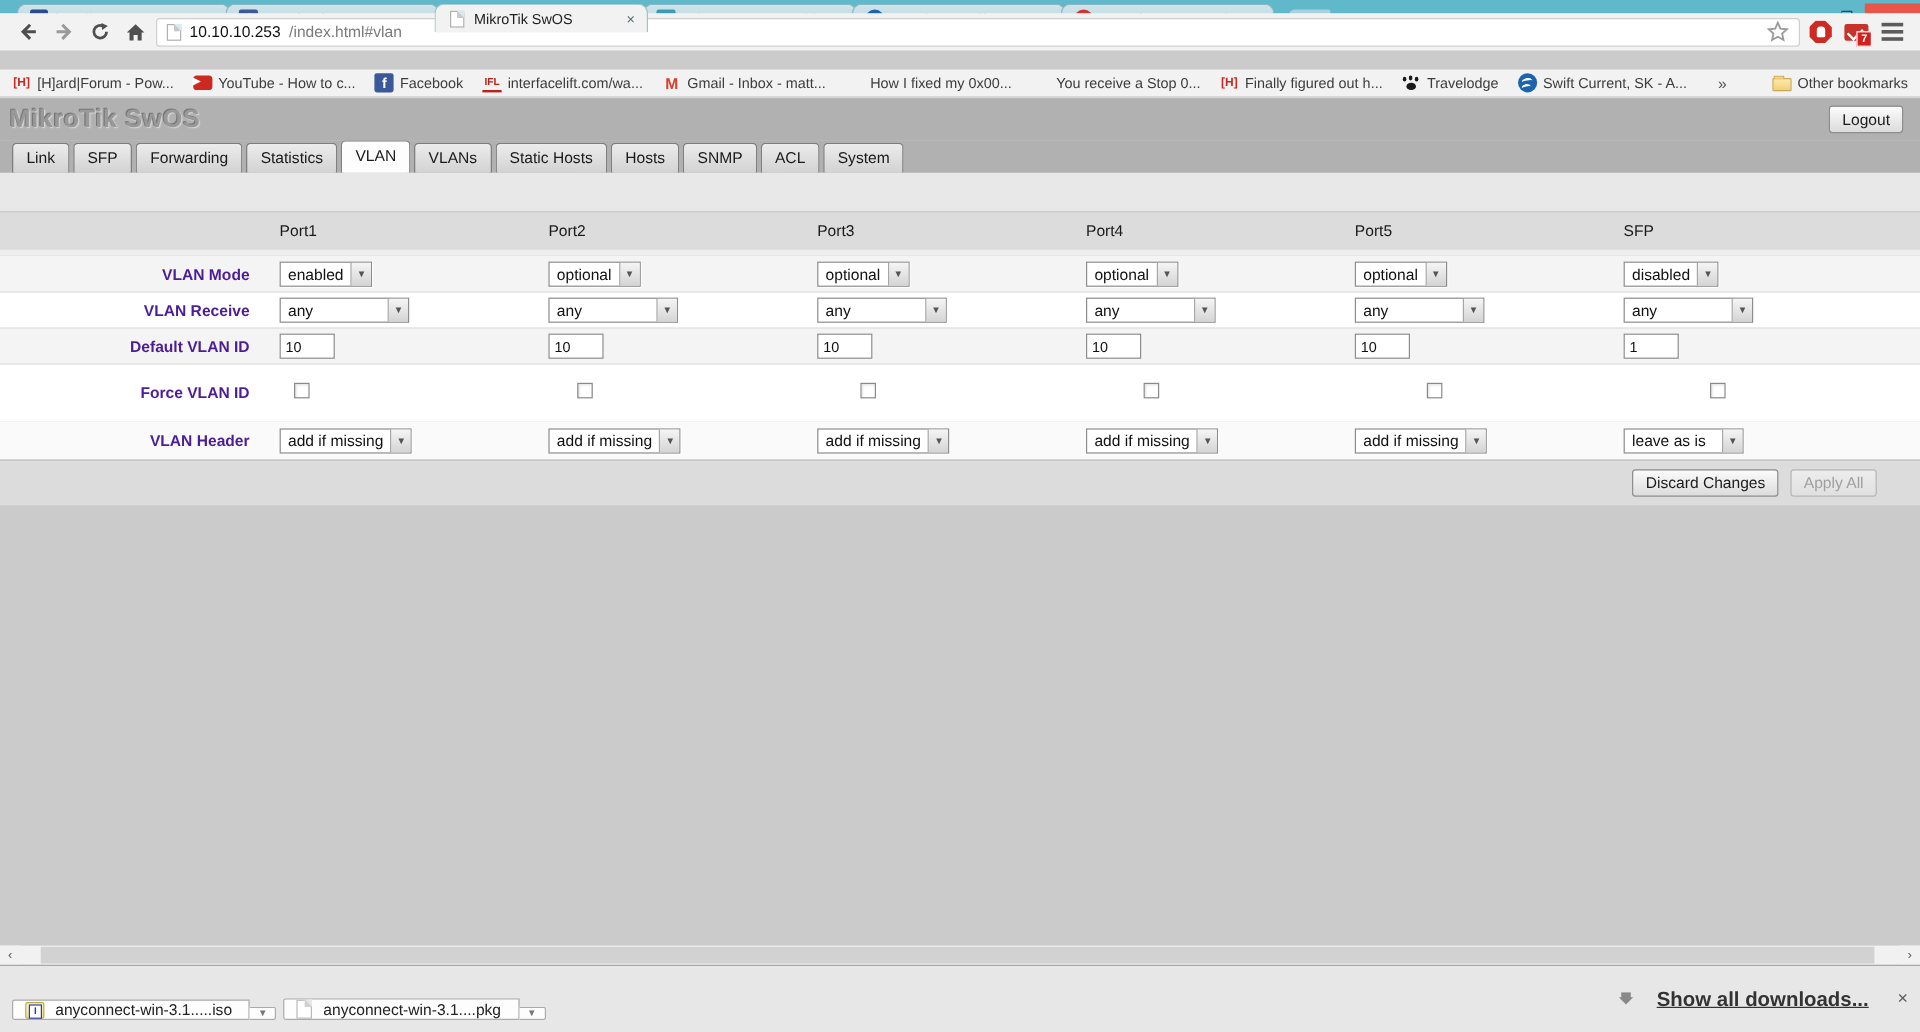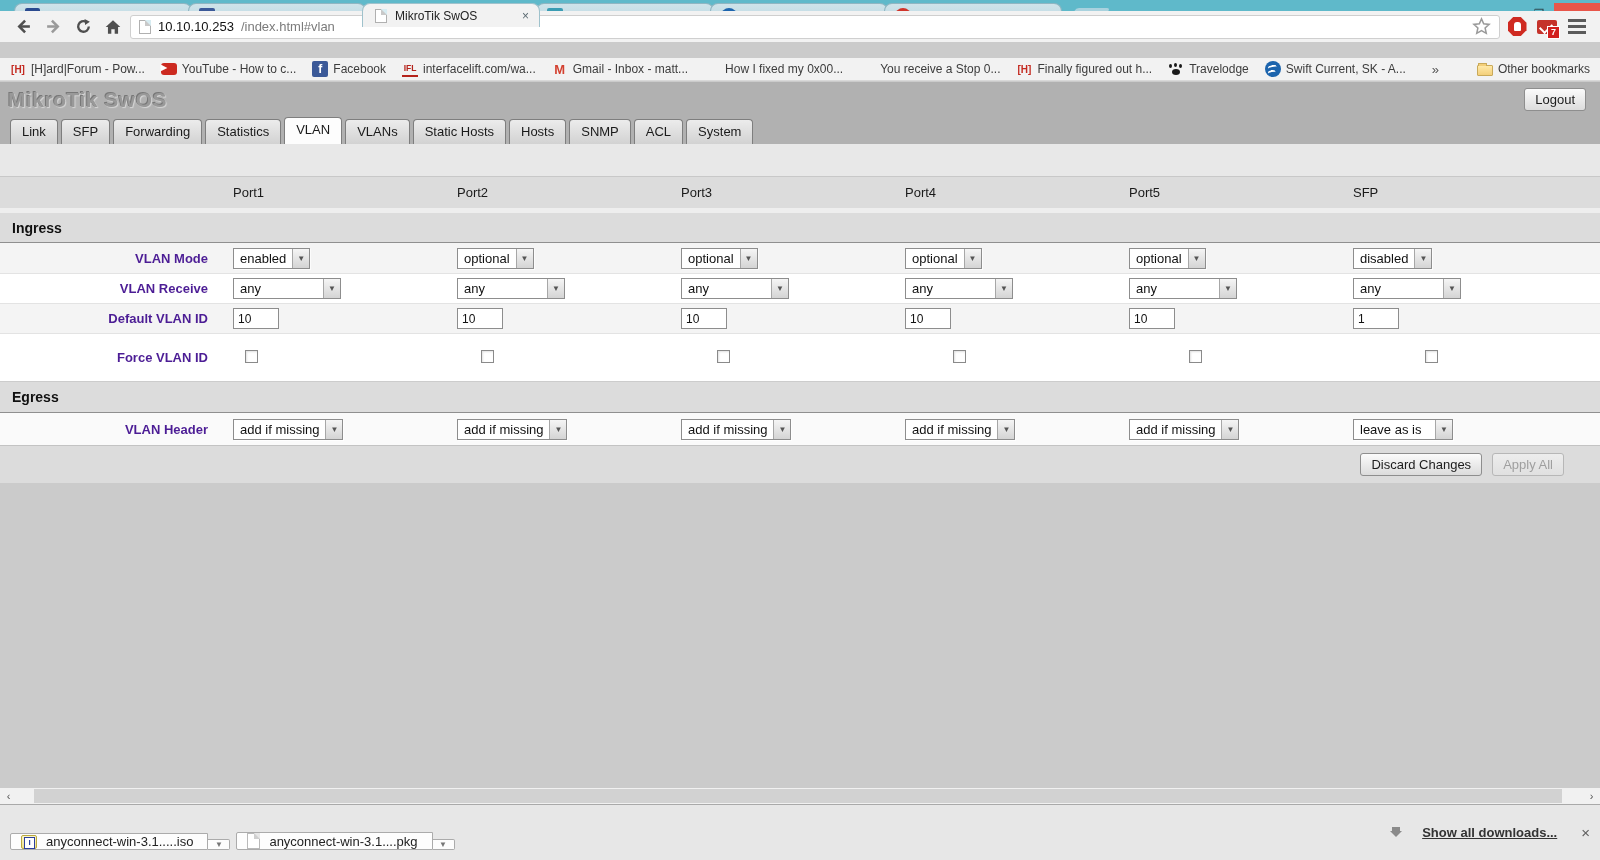--- a/index.html
+++ b/index.html
@@ -147,21 +147,21 @@
                    border:1px solid #2b3f9e; color:#2b3f9e; font-size:8px; font-weight:bold;
                    display:flex; align-items:center; justify-content:center; }
   .ic-pkgpage { width:13px; height:16px; background:#fff; border:1px solid #b9b9b9; position:relative; }
   .ic-pkgpage:before { content:""; position:absolute; right:-1px; top:-1px; border:3px solid;
                        border-color:#e7e7e7 #e7e7e7 #cfcfcf #cfcfcf; }
   .dl-right { margin-left:auto; display:flex; align-items:center; gap:10px; }
   .ic-dlarrow { width:12px; height:12px; position:relative; }
   .ic-dlarrow:before { content:""; position:absolute; left:2px; top:0; width:8px; height:5px; background:#8a8a8a; }
   .ic-dlarrow:after { content:""; position:absolute; left:0; top:4px; border-left:6px solid transparent;
                       border-right:6px solid transparent; border-top:6px solid #8a8a8a; }
-  .showall { font-size:13px; color:#333; text-decoration:underline; font-weight:bold;margin-left:10px; }
+  .showall { font-size:17px; color:#333; text-decoration:underline; font-weight:bold;margin-left:10px; }
   .dlclose { color:#5f5f5f; font-size:15px; margin-left:14px; }
 </style>
 </head>
 <body>
 
 <div class="band titlebar">
   <div class="tabstrip">
     <div class="btab">
       <span class="favicon fav-dsm">DSM</span>
       <span class="title">http://10.10.10.65:5000/we</span>
@@ -345,21 +345,20 @@
     <div class="cell labcell"></div>
     <div class="cell">Port1</div>
     <div class="cell">Port2</div>
     <div class="cell">Port3</div>
     <div class="cell">Port4</div>
     <div class="cell">Port5</div>
     <div class="cell">SFP</div>
   </div>
 
   <div class="gap"></div>
-  <div class="secrow">Ingress</div>
 
   <div class="vrow cols r-alt">
     <div class="cell labcell">VLAN Mode</div>
     <div class="cell"><span class="sel">
           <span class="txt">enabled</span>
           <span class="arrow">▼</span>
         </span></div>
     <div class="cell"><span class="sel">
           <span class="txt">optional</span>
           <span class="arrow">▼</span>
@@ -423,21 +422,20 @@
   <div class="vrow cols r-w" style="height:48px;gap:12px;">
     <div class="cell labcell">Force VLAN ID</div>
     <div class="cell"><span class="cb"></span></div>
     <div class="cell"><span class="cb"></span></div>
     <div class="cell"><span class="cb"></span></div>
     <div class="cell"><span class="cb"></span></div>
     <div class="cell"><span class="cb"></span></div>
     <div class="cell"><span class="cb"></span></div>
   </div>
 
-  <div class="secrow egress">Egress</div>
 
   <div class="vrow cols vh-row">
     <div class="cell labcell">VLAN Header</div>
     <div class="cell"><span class="sel">
           <span class="txt">add if missing</span>
           <span class="arrow">▼</span>
         </span></div>
     <div class="cell"><span class="sel">
           <span class="txt">add if missing</span>
           <span class="arrow">▼</span>

